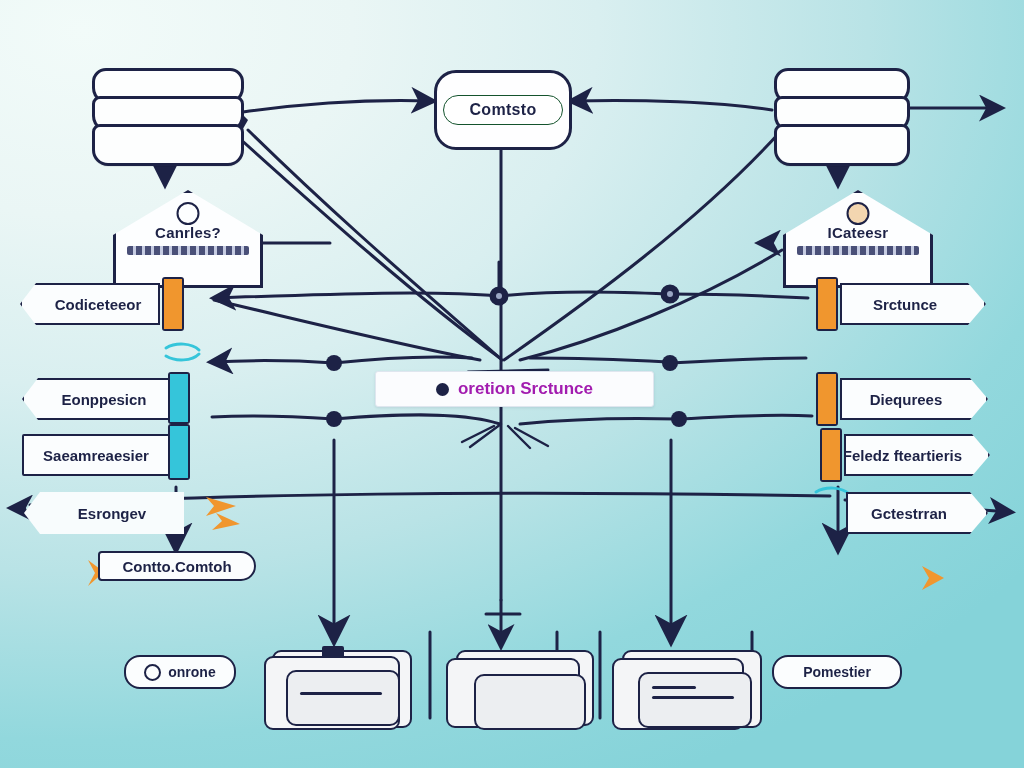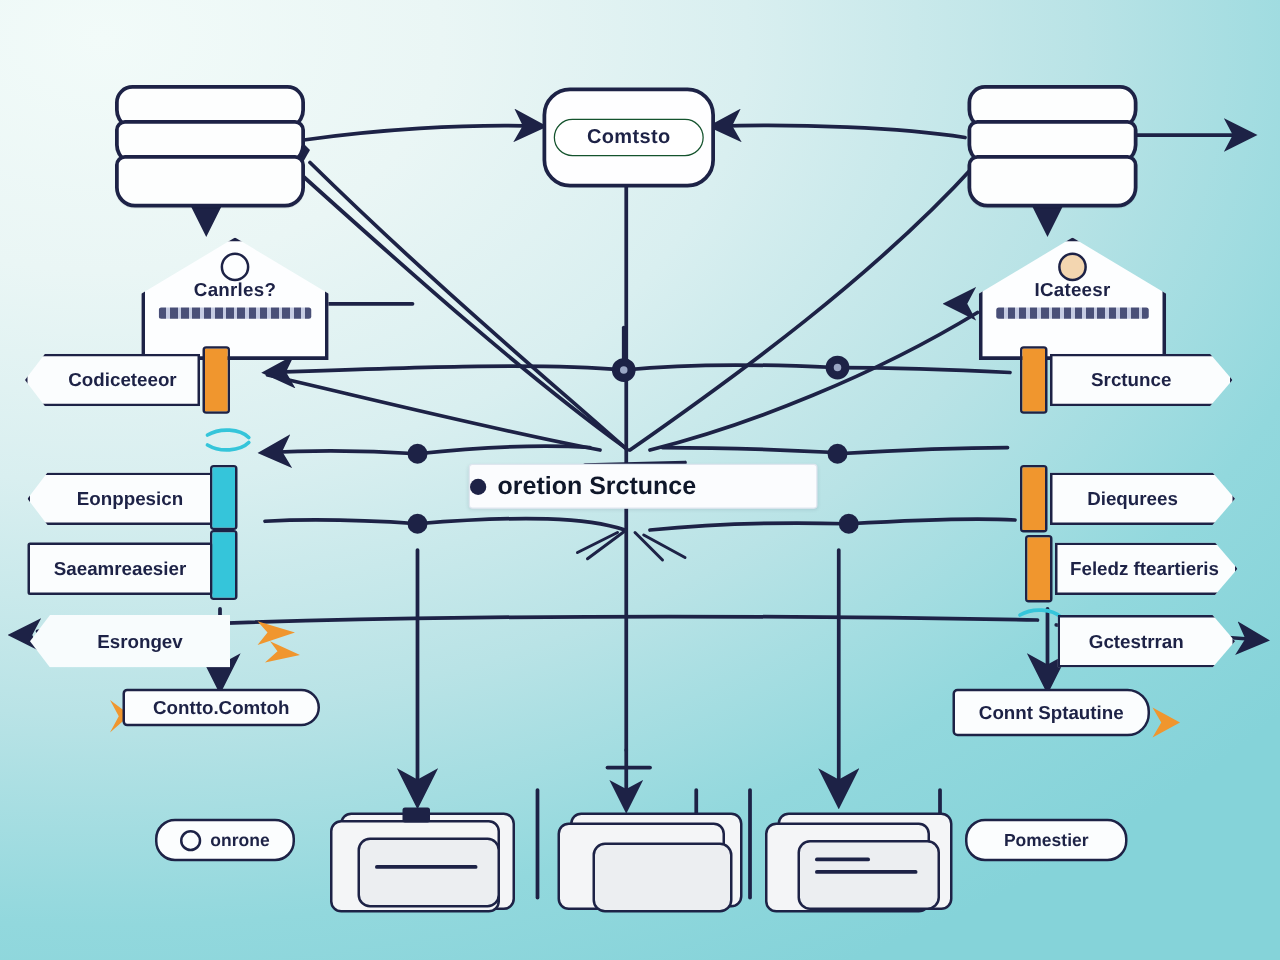--- a/index.html
+++ b/index.html
@@ -70,22 +70,22 @@
   .banner.left{clip-path:polygon(0% 50%,16px 0%,100% 0%,100% 100%,16px 100%);padding-left:16px;}
   .banner.right{clip-path:polygon(0% 0%,calc(100% - 18px) 0%,100% 50%,calc(100% - 18px) 100%,0% 100%);padding-right:16px;}
   .banner.plain{border-radius:4px;align-items:center;}
 
   .vbar{position:absolute;border:2.5px solid #1d2246;background:#fff;border-radius:3px;}
   .vbar i{display:block;width:100%;height:100%;}
 
   
   .centerbar{
     position:absolute;background:#fbfcfe;border:1px solid #dfe6ef;
-    display:flex;align-items:center;gap:9px;
-    font-size:20px;font-weight:700;color:#0f172a;border-radius:3px;
+    display:flex;align-items:center;justify-content:center;gap:9px;
+    font-size:17px;font-weight:700;color:#a21caf;border-radius:3px;
     box-shadow:0 1px 3px rgba(20,30,60,.10);
   }
   .centerbar .bullet{width:13px;height:13px;border-radius:50%;background:#1d2246;flex:0 0 auto;}
 
   
   .card{
     position:absolute;background:#fbfdfe;border:2.5px solid #1d2246;
     display:flex;align-items:center;justify-content:center;
     font-size:15px;font-weight:700;color:#1d2246;white-space:nowrap;
   }
@@ -277,44 +277,41 @@
   <div class="node vbar" style="left:816px;top:372px;width:22px;height:54px;">
     <i style="background:#f0962e;"></i>
   </div>
   <div class="node banner right" style="left:840px;top:378px;width:148px;">
     <span>Diequrees</span>
   </div>
 
   <div class="node vbar" style="left:820px;top:428px;width:22px;height:54px;">
     <i style="background:#f0962e;"></i>
   </div>
-  <div class="node banner right" style="left:844px;top:434px;width:146px;">
+  <div class="node banner right" style="left:844px;top:434px;width:146px;justify-content:flex-end;">
     <span>Feledz fteartieris</span>
   </div>
 
   <div class="node banner right" style="left:846px;top:492px;width:142px;">
     <span>Gctestrran</span>
   </div>
 
   <div class="node centerbar" style="left:375px;top:371px;width:279px;height:36px;">
     <span class="bullet"></span>
     <span>oretion Srctunce</span>
   </div>
 
   <div class="node card tag" style="left:98px;top:551px;width:158px;height:30px;">
     <span>Contto.Comtoh</span>
   </div>
   <div class="node card pill" style="left:124px;top:611px;width:112px;height:34px;">
     <span class="cdot"></span>
     <span>onrone</span>
   </div>
 
-  <div class="node card tag" style="left:762px;top:551px;width:158px;height:38px;border-radius:4px 18px 18px 4px;">
-    <span>Connt Sptautine</span>
-  </div>
   <div class="node card pill" style="left:772px;top:611px;width:130px;height:34px;">
     <span>Pomestier</span>
   </div>
 
   <div class="docgroup" style="left:264px;top:646px;">
     <div class="docsheet" style="left:8px;top:4px;width:136px;height:74px;"></div>
     <div class="docsheet" style="left:0px;top:10px;width:132px;height:70px;"></div>
     <div class="docpost" style="left:58px;top:0px;height:12px;width:22px;"></div>
     <div class="docfront" style="left:22px;top:24px;width:110px;height:52px;"></div>
     <div class="docline" style="left:36px;top:46px;width:82px;"></div>

